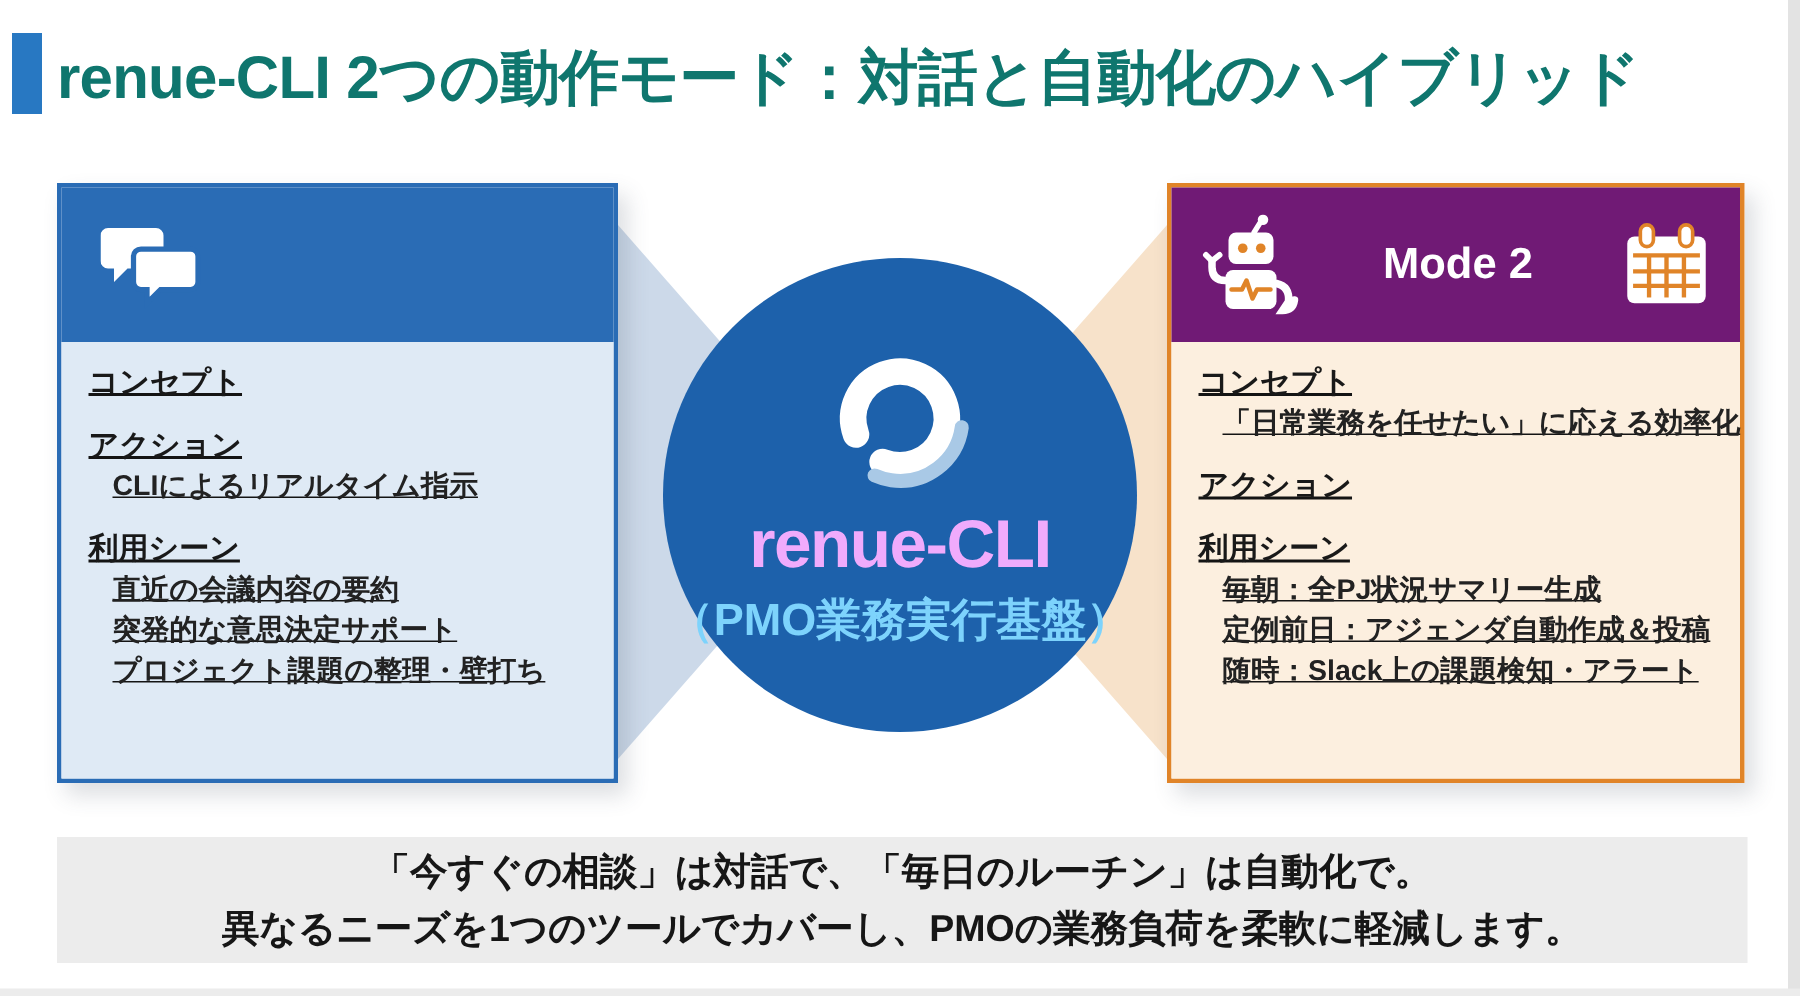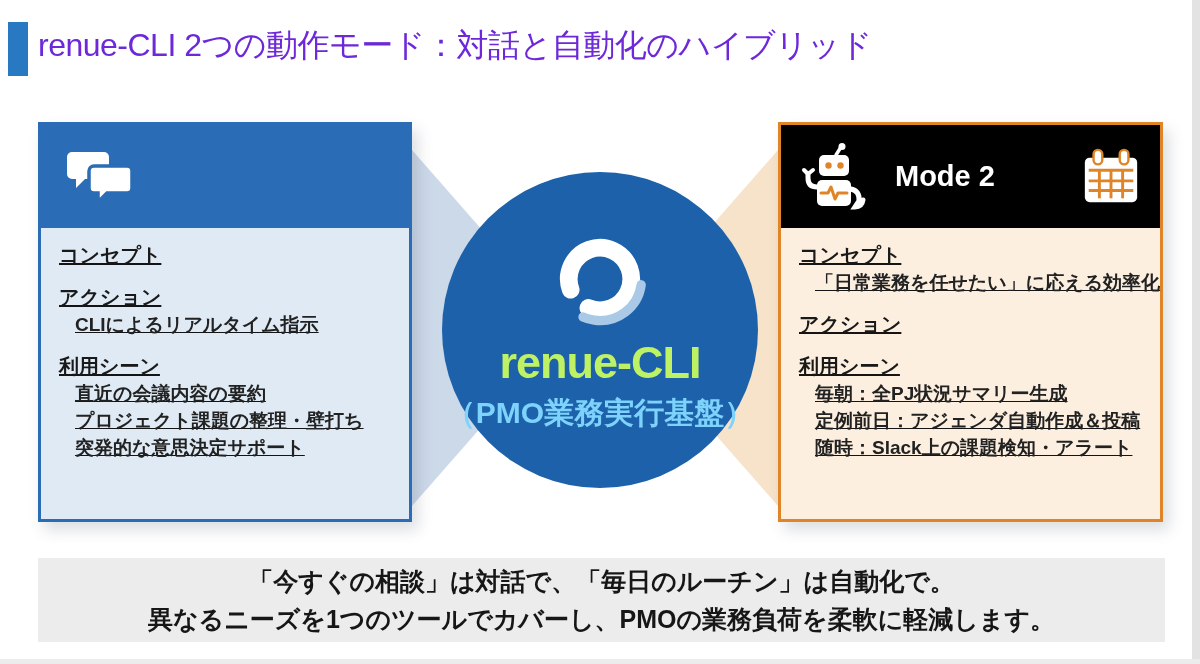--- a/index.html
+++ b/index.html
@@ -9,58 +9,58 @@
     background:#ffffff; position:relative; overflow:hidden;
     color:#141414;
   }
   .edge-right { position:absolute; right:0; top:0; width:8px; height:664px; background:#e3e3e3; }
   .edge-bottom { position:absolute; left:0; bottom:0; width:1200px; height:5px; background:#ececec; }
 
   
   .title-accent { position:absolute; left:8px; top:22px; width:20px; height:54px; background:#2878c2; }
   .page-title {
     position:absolute; left:38px; top:24px; width:1140px;
-    font-size:32px; font-weight:400; color:#6d28d9; letter-spacing:-0.5px;
+    font-size:40px; font-weight:700; color:#0f766e; letter-spacing:-0.5px;
     white-space:nowrap;
   }
 
   
   .tri { position:absolute; top:150px; height:356px; z-index:1; }
   .tri-left  { left:412px; width:156px; background:#ccd9e9; clip-path:polygon(0 0, 100% 50%, 0 100%); }
   .tri-right { left:622px; width:156px; background:#f7e2ca; clip-path:polygon(100% 0, 0 50%, 100% 100%); }
 
   
   .card { position:absolute; top:122px; height:400px; z-index:3; box-shadow:6px 8px 14px rgba(60,70,90,.18); }
   .card-m1 { left:38px;  width:374px; border:3px solid #2a6cb5; }
   .card-m2 { left:778px; width:385px; border:3px solid #e08428; }
 
   .card-header { height:103px; display:flex; align-items:center; color:#fff; }
   .card-m1 .card-header { background:#2a6cb5; padding-left:26px; }
-  .card-m2 .card-header { background:#000000; padding:0 18px 0 14px; }
+  .card-m2 .card-header { background:#701a75; padding:0 18px 0 14px;gap:27px; }
 
   .hdr-text { font-size:29px; font-weight:800; line-height:1.22; white-space:nowrap; }
   .card-m1 .hdr-text { margin-left:36px; }
   .card-m2 .hdr-text { margin-left:24px; }
 
   .card-body { padding:14px 14px 0 18px; }
   .card-m1 .card-body { background:#dfeaf5; height:291px; }
   .card-m2 .card-body { background:#fcefdf; height:291px; }
 
   .section { margin-top:15px;text-decoration:underline; }
   .section:first-child { margin-top:0; }
   .sec-label { font-size:20px; font-weight:800; color:#191919; line-height:27px; }
   .sec-line  { font-size:19px; font-weight:600; color:#222; line-height:27px; padding-left:16px; white-space:nowrap; }
 
   
   .center-circle {
     position:absolute; left:442px; top:172px; width:316px; height:316px;
     background:#1d61ab; border-radius:50%; z-index:2;
     display:flex; flex-direction:column; align-items:center; justify-content:center;
   }
-  .product-name { font-size:45px; font-weight:800; color:#bef264; margin-top:6px; letter-spacing:-1px; }
+  .product-name { font-size:45px; font-weight:800; color:#f0abfc; margin-top:6px; letter-spacing:-1px; }
   .product-sub  { font-size:30px; font-weight:700; color:#7dd3fc; margin-top:4px; }
 
   
   .footer-banner {
     position:absolute; left:38px; top:558px; width:1127px; height:84px;
     background:#ececec; z-index:3;
     display:flex; flex-direction:column; align-items:center; justify-content:center;
   }
   .footer-line { font-size:25px; font-weight:800; color:#161616; line-height:38px; white-space:nowrap; }
 
@@ -92,22 +92,22 @@
     <div class="section">
       <div class="sec-label">コンセプト</div>
     </div>
     <div class="section">
       <div class="sec-label">アクション</div>
       <div class="sec-line">CLIによるリアルタイム指示</div>
     </div>
     <div class="section">
       <div class="sec-label">利用シーン</div>
       <div class="sec-line">直近の会議内容の要約</div>
+      <div class="sec-line">突発的な意思決定サポート</div>
       <div class="sec-line">プロジェクト課題の整理・壁打ち</div>
-      <div class="sec-line">突発的な意思決定サポート</div>
     </div>
   </div>
 </div>
 
 <div class="card card-m2">
   <div class="card-header">
     <span class="icon-box">
       <svg width="76" height="68" viewBox="0 0 76 68" aria-hidden="true">
         <line x1="41" y1="12" x2="46" y2="4" stroke="#ffffff" stroke-width="3.5" stroke-linecap="round"></line>
         <circle cx="47" cy="3.5" r="3.5" fill="#ffffff"></circle>

